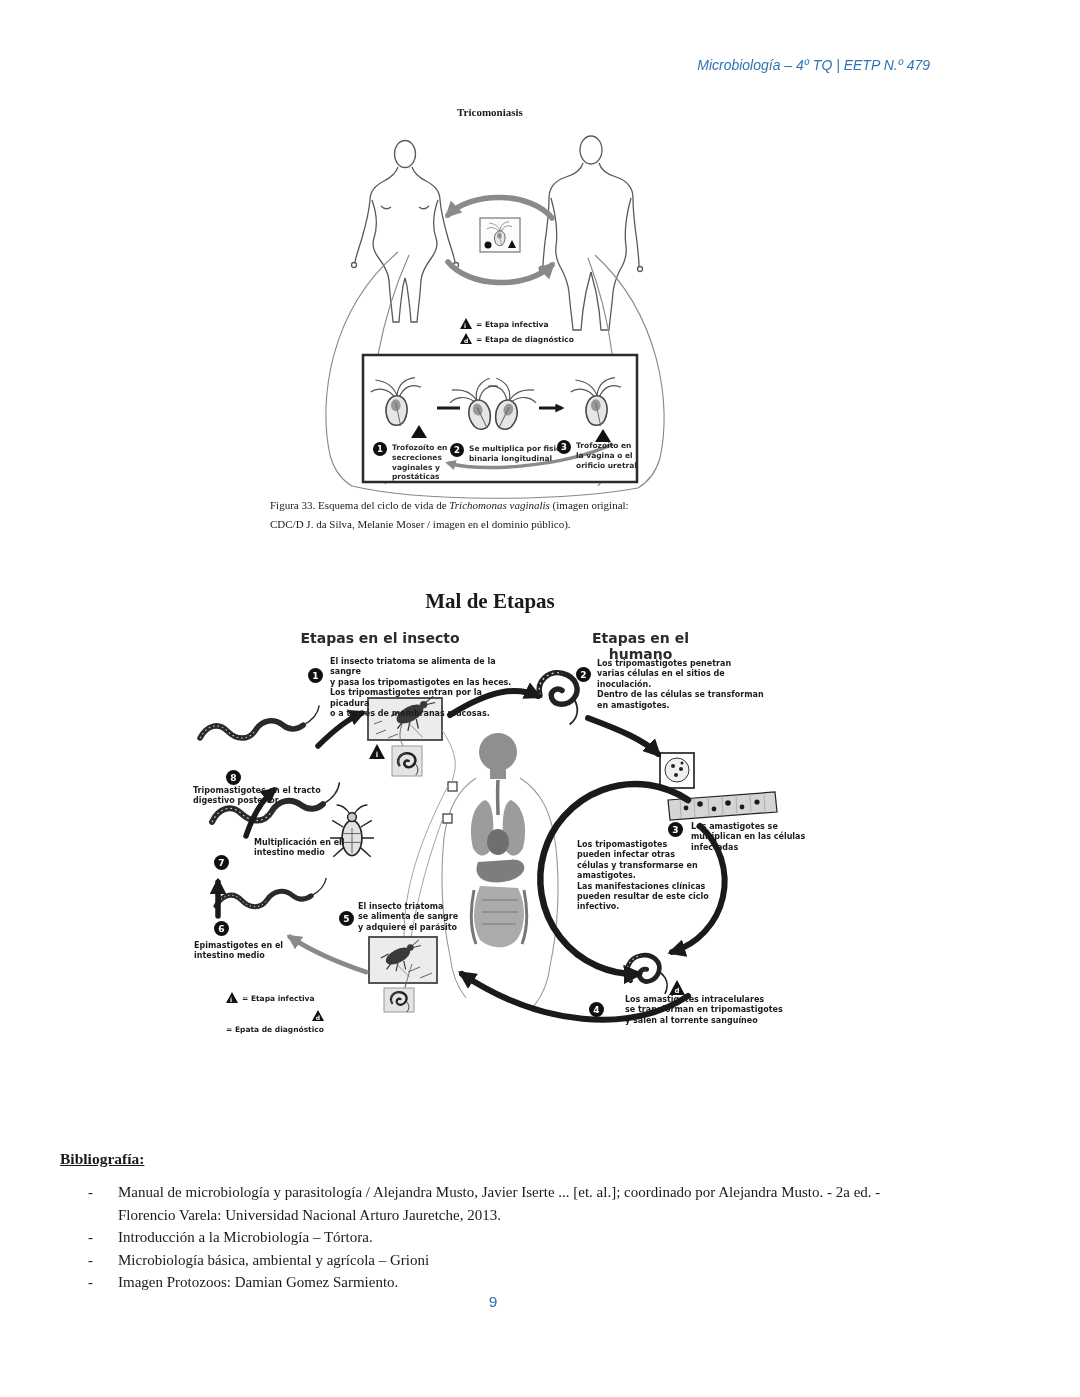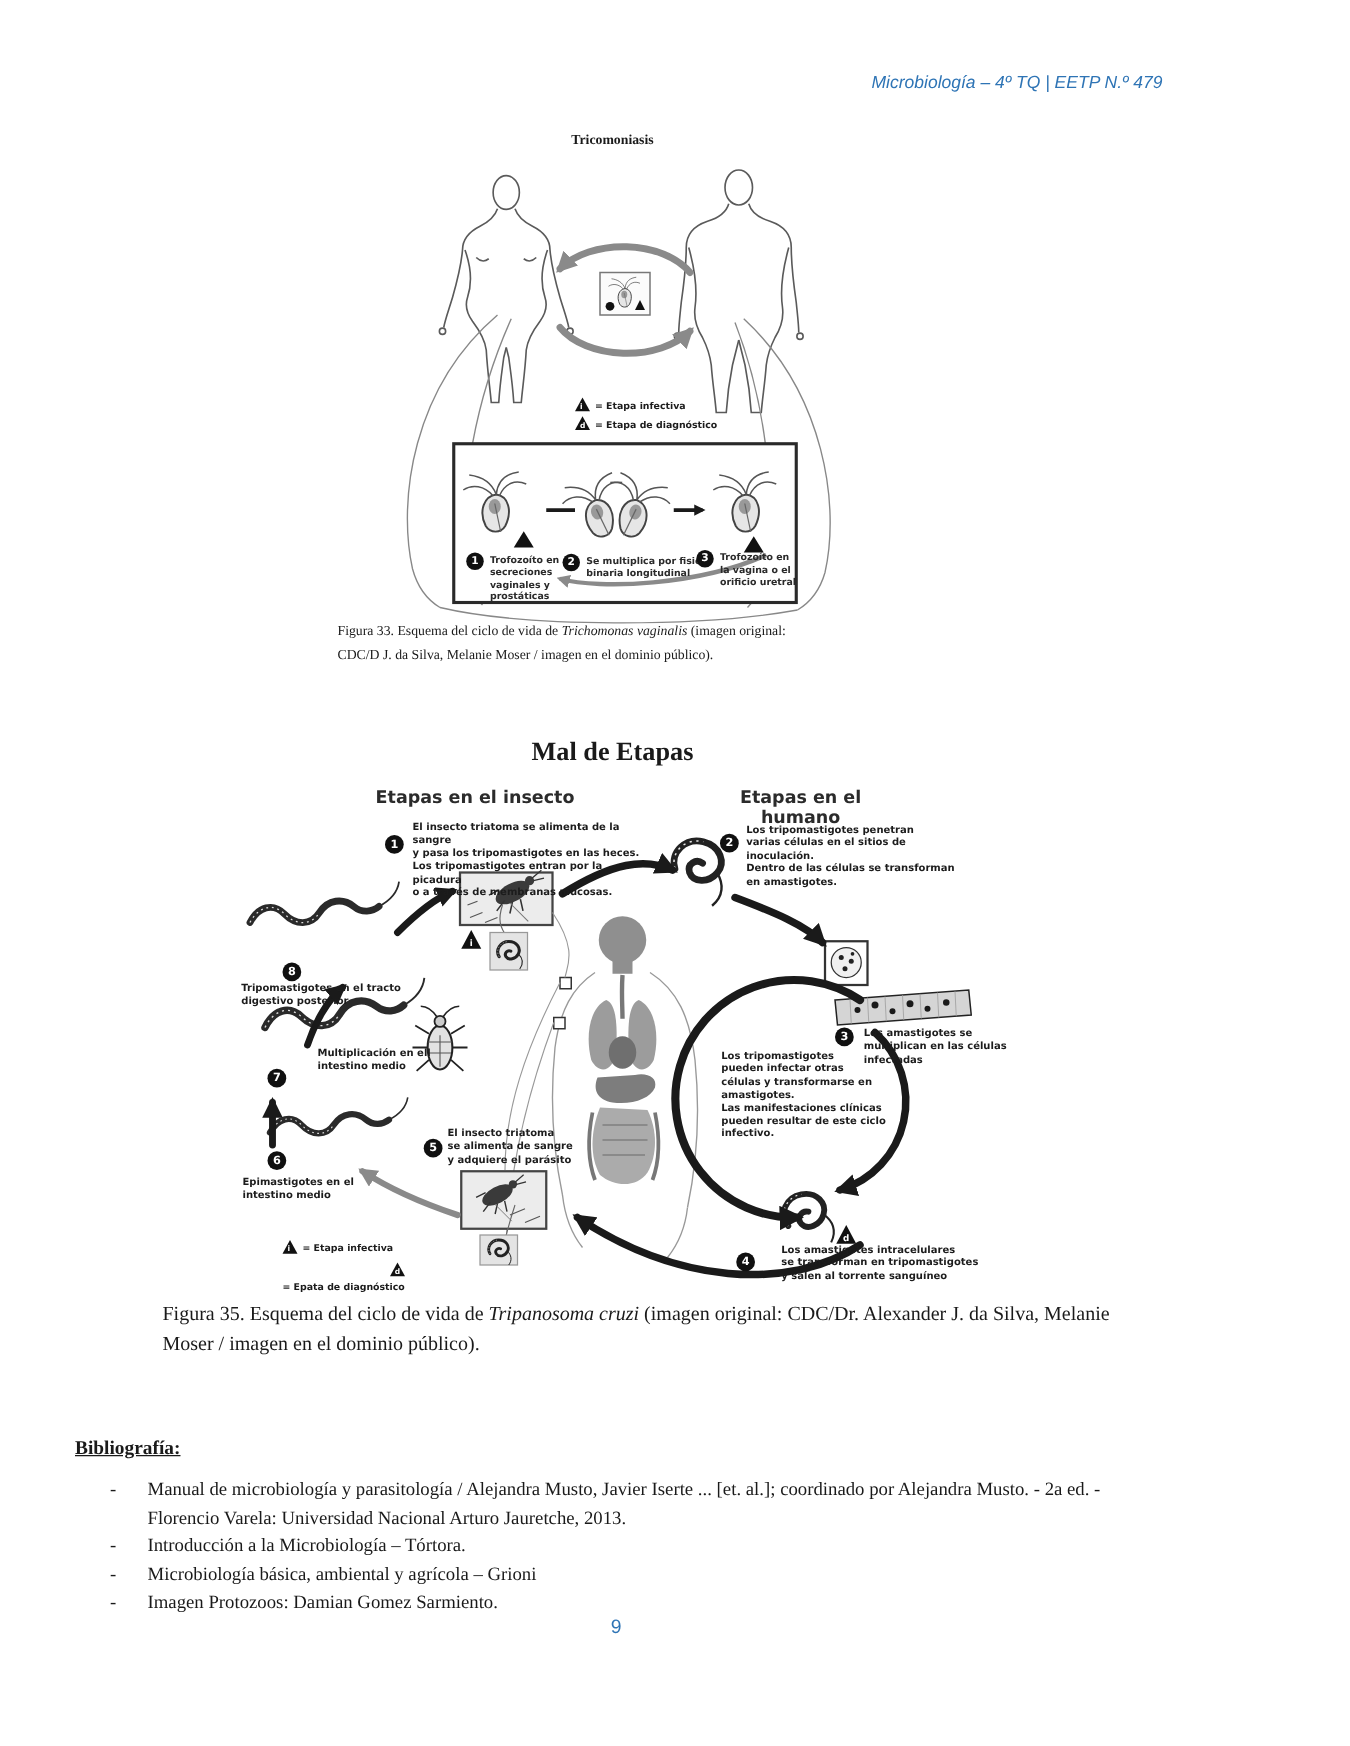--- a/index.html
+++ b/index.html
@@ -315,23 +315,20 @@
       </span>
     <span>=  Etapa infectiva</span>
   </div>
   <div class="abs legrow" style="left:226px;top:1010px;flex-direction:column;">
     <span class="tri3">
         <i>d</i>
       </span>
     <span>=  Epata de diagnóstico</span>
   </div>
 
-  <div class="abs cap cap35" style="left:130px;top:1040px;width:758px;">
-    <span>Figura 35. Esquema del ciclo de vida de </span><i>Tripanosoma cruzi</i><span> (imagen original: CDC/Dr. Alexander J. da Silva, Melanie Moser / imagen en el dominio público).</span>
-  </div>
 
   <div class="abs bib-h" style="left:60px;top:1150px;">Bibliografía:</div>
   <div class="abs" style="left:88px;top:1181px;width:820px;">
     <div class="bib-item">
       <span class="bib-dash">-</span>
       <span>Manual de microbiología y parasitología / Alejandra Musto, Javier Iserte ... [et. al.]; coordinado por Alejandra Musto. - 2a ed. - Florencio Varela: Universidad Nacional Arturo Jauretche, 2013.</span>
     </div>
     <div class="bib-item">
       <span class="bib-dash">-</span>
       <span>Introducción a la Microbiología – Tórtora.</span>

